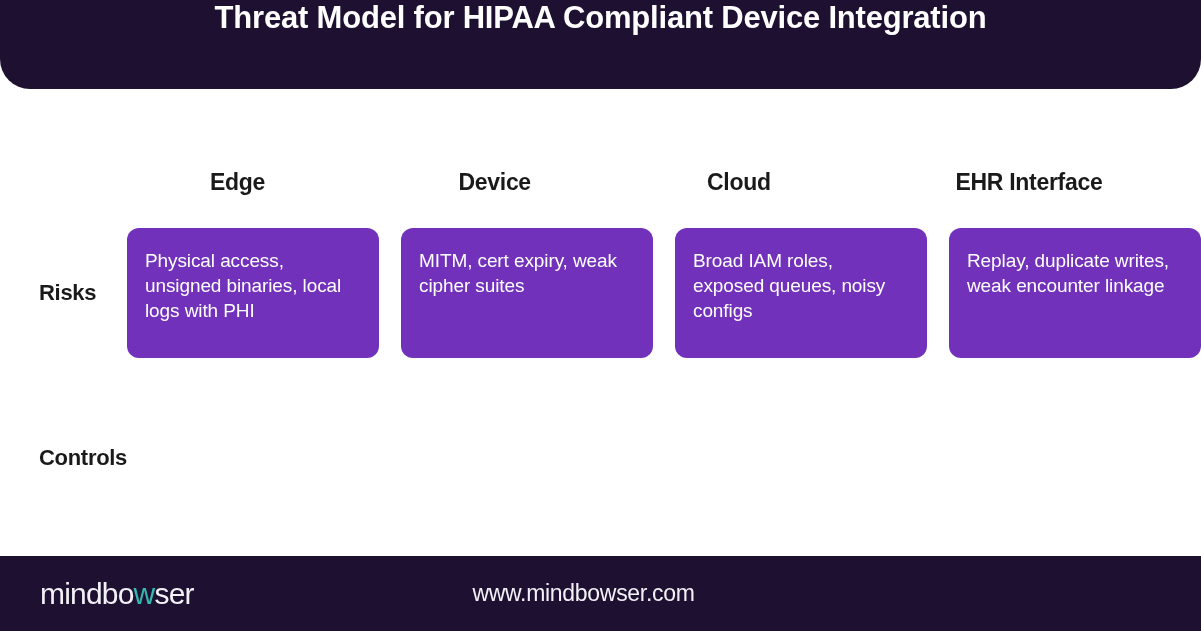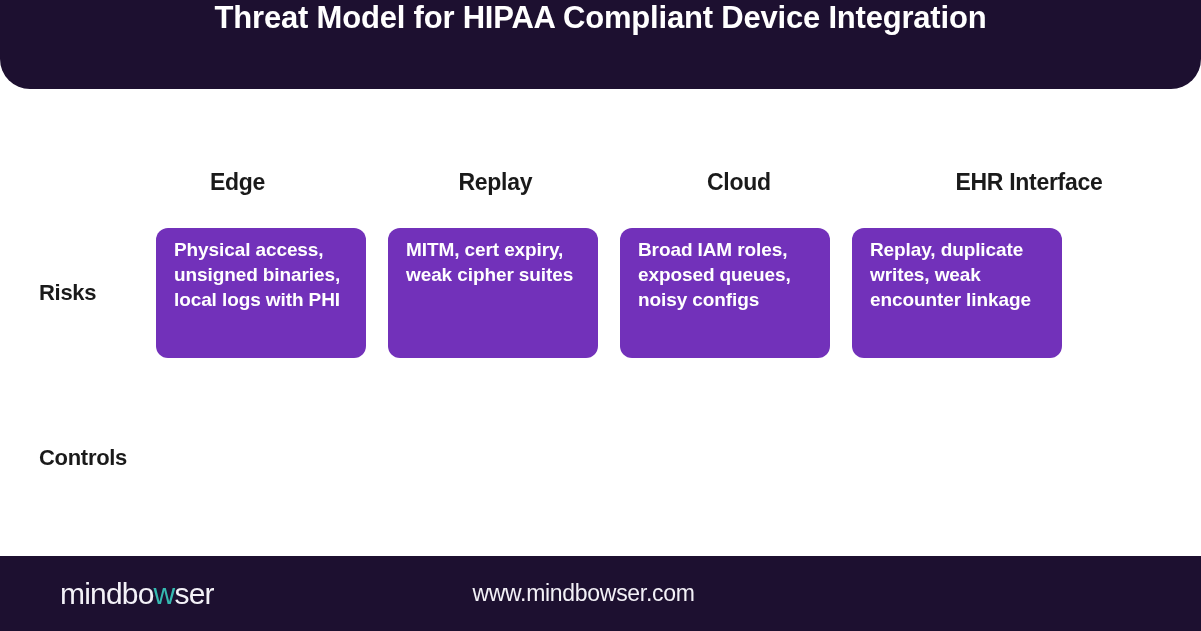--- a/index.html
+++ b/index.html
@@ -84,50 +84,50 @@
     color: #1a1a1a;
     letter-spacing: -0.3px;
   }
 
   .cards {
     display: flex;
     gap: 22px;
   }
 
   .card {
-    width: 210px;
+    width: 252px;
     height: 130px;
     border-radius: 12px;
-    padding: 9px 18px 14px 18px;
+    padding: 20px 18px 14px 18px;
     color: #ffffff;
     font-size: 19px;
     line-height: 1.32;
     letter-spacing: -0.1px;
-    font-weight: 700;
+    font-weight: 400;
     font-family: "Liberation Sans", sans-serif;
   }
 
   .card-risk    { background: #7231ba; }
   .card-control { background: #33b5ae; }
 
   
   .footer-bar {
     position: absolute;
     left: 0;
     top: 556px;
     width: 1201px;
     height: 75px;
     background: #1d1030;
     display: flex;
     align-items: center;
   }
 
   .footer-logo {
     width: 400px;
-    padding-left: 60px;
+    padding-left: 40px;
     font-size: 30px;
     font-weight: 300;
     color: #f3f1f7;
     letter-spacing: -0.8px;
     white-space: nowrap;
   }
 
   .footer-logo .accent { color: #35b8b0; }
 
   .footer-email {
@@ -153,21 +153,21 @@
 <body>
 
 <div class="header-bar">
   <h1 class="header-title">Threat Model for HIPAA Compliant Device Integration</h1>
 </div>
 
 <div class="matrix">
 
   <div class="col-headers">
     <div class="col-header">Edge</div>
-    <div class="col-header">Replay</div>
+    <div class="col-header">Device</div>
     <div class="col-header">Cloud</div>
     <div class="col-header">EHR Interface</div>
   </div>
 
   <div class="row row-risks">
     <div class="row-label">Risks</div>
     <div class="cards">
       <div class="card card-risk">Physical access, unsigned binaries, local logs with PHI</div>
       <div class="card card-risk">MITM, cert expiry, weak cipher suites</div>
       <div class="card card-risk">Broad IAM roles, exposed queues, noisy configs</div>

